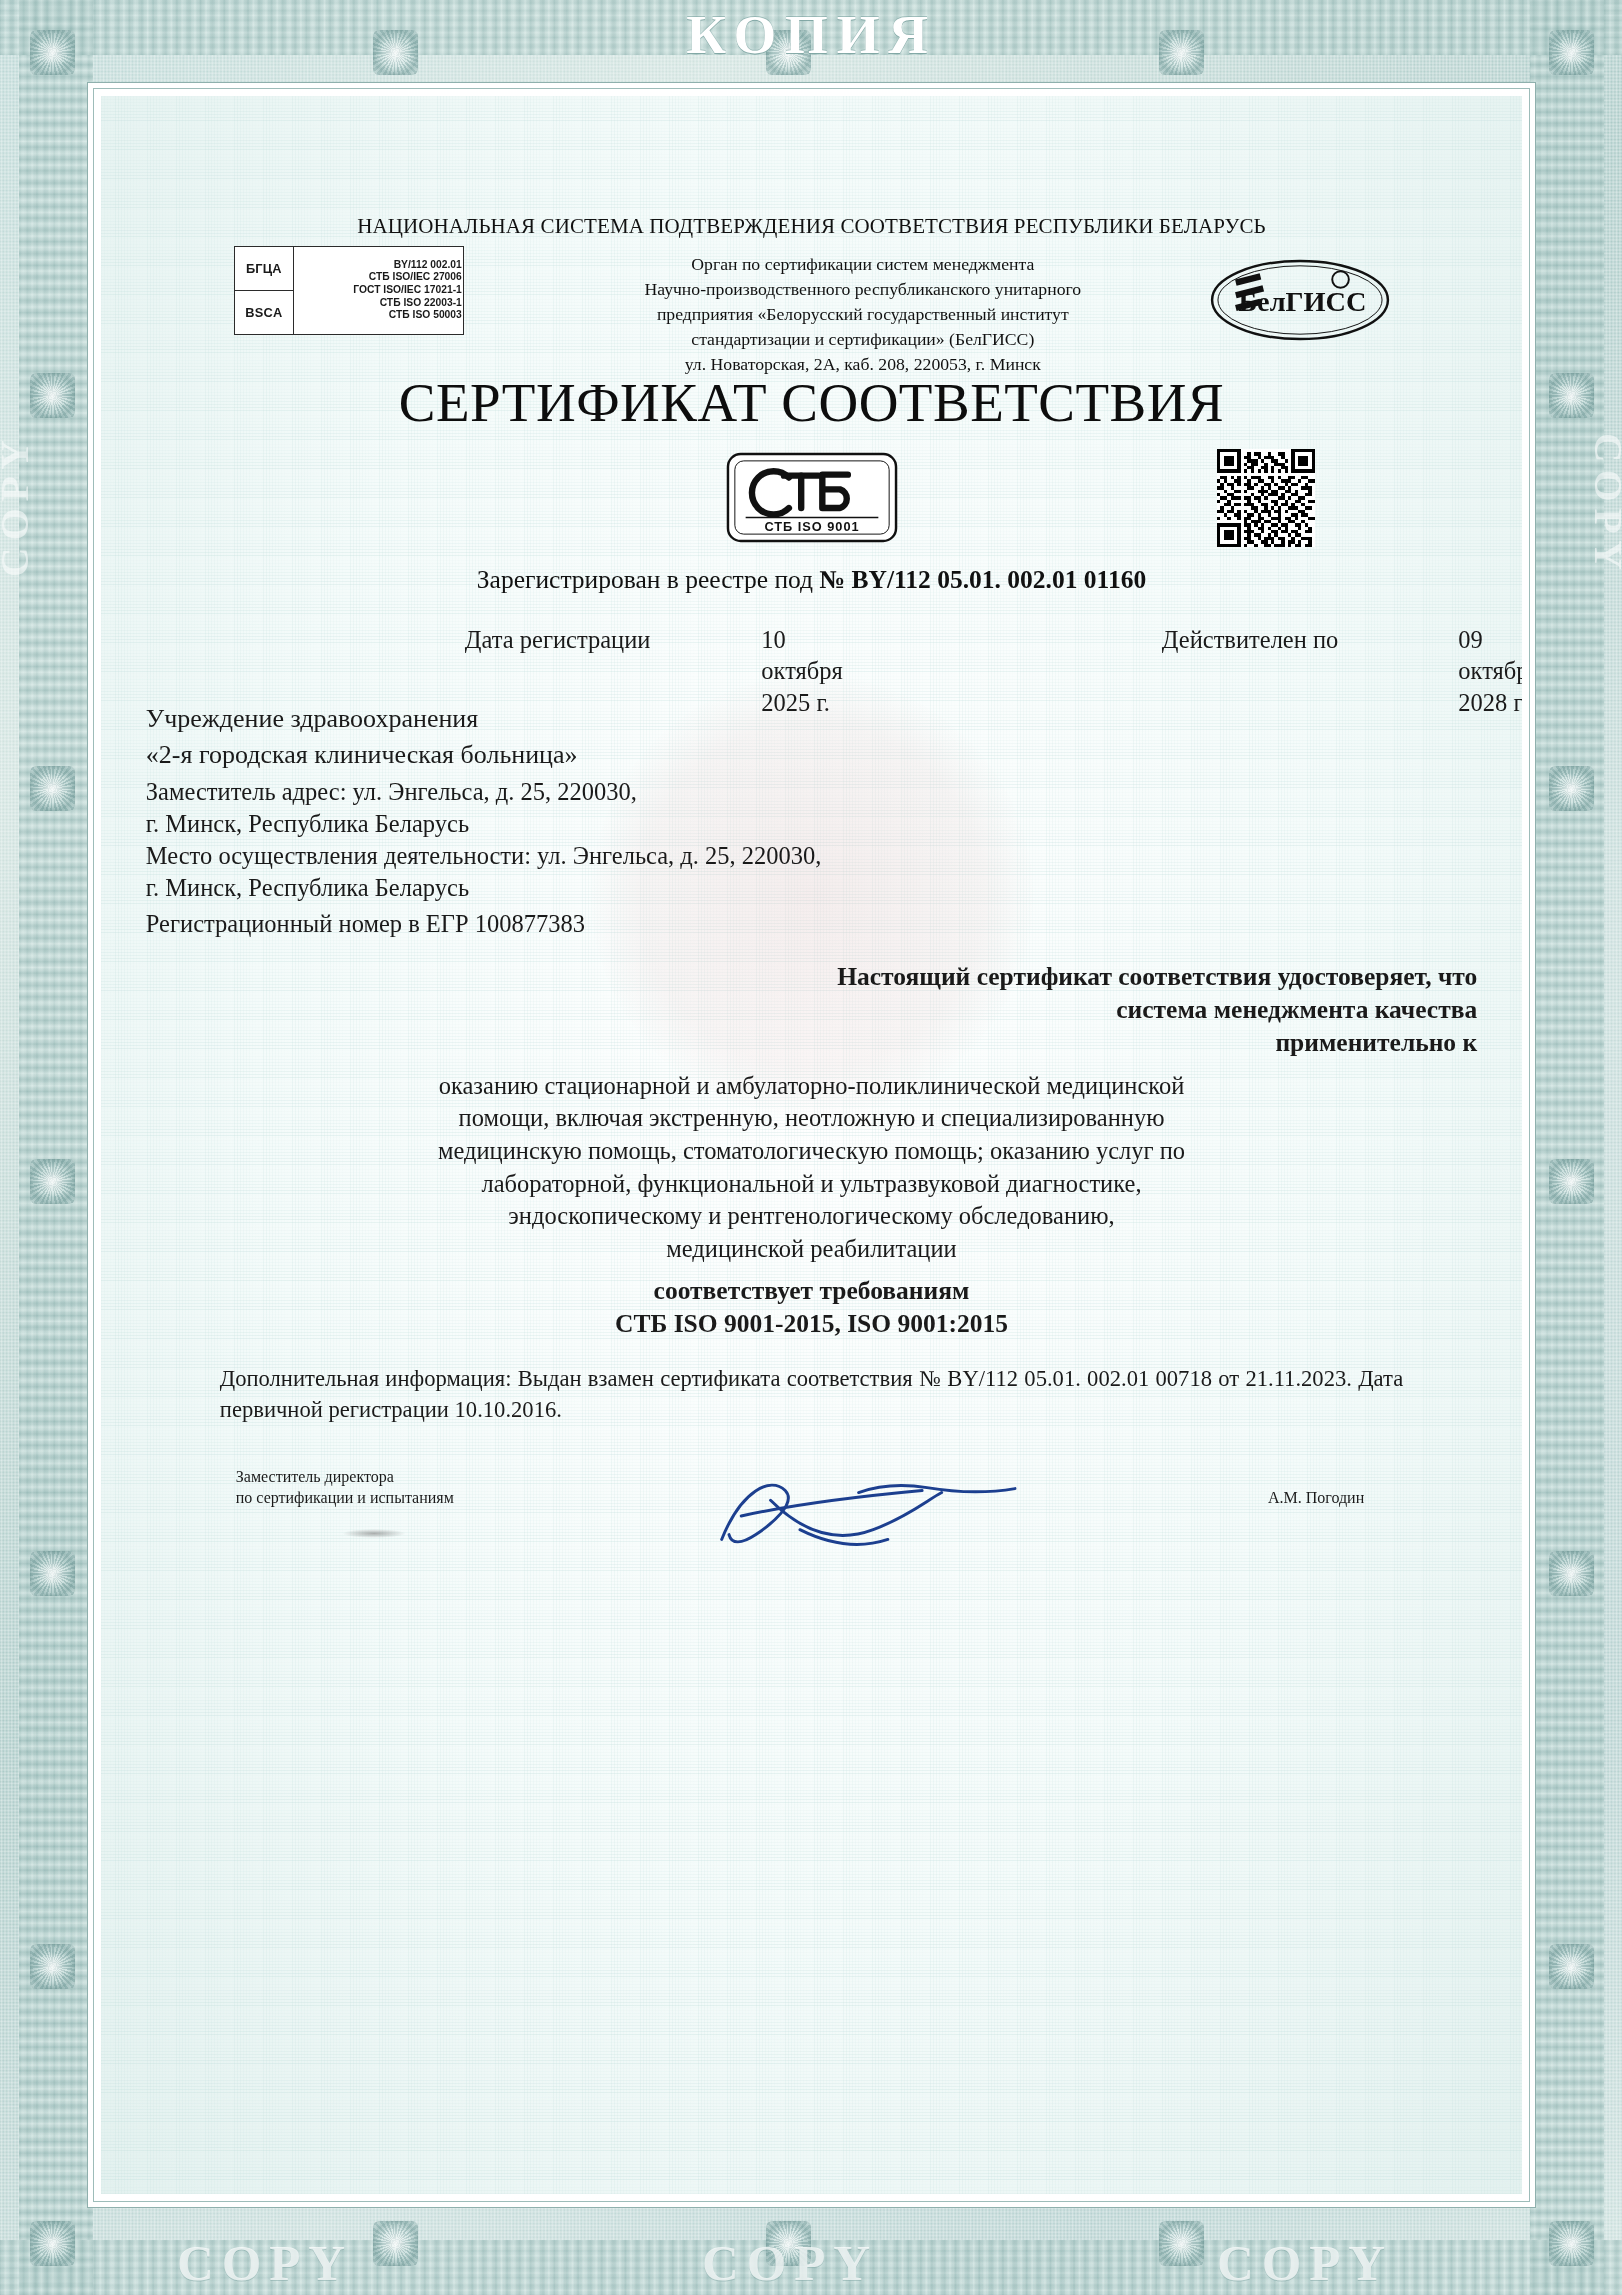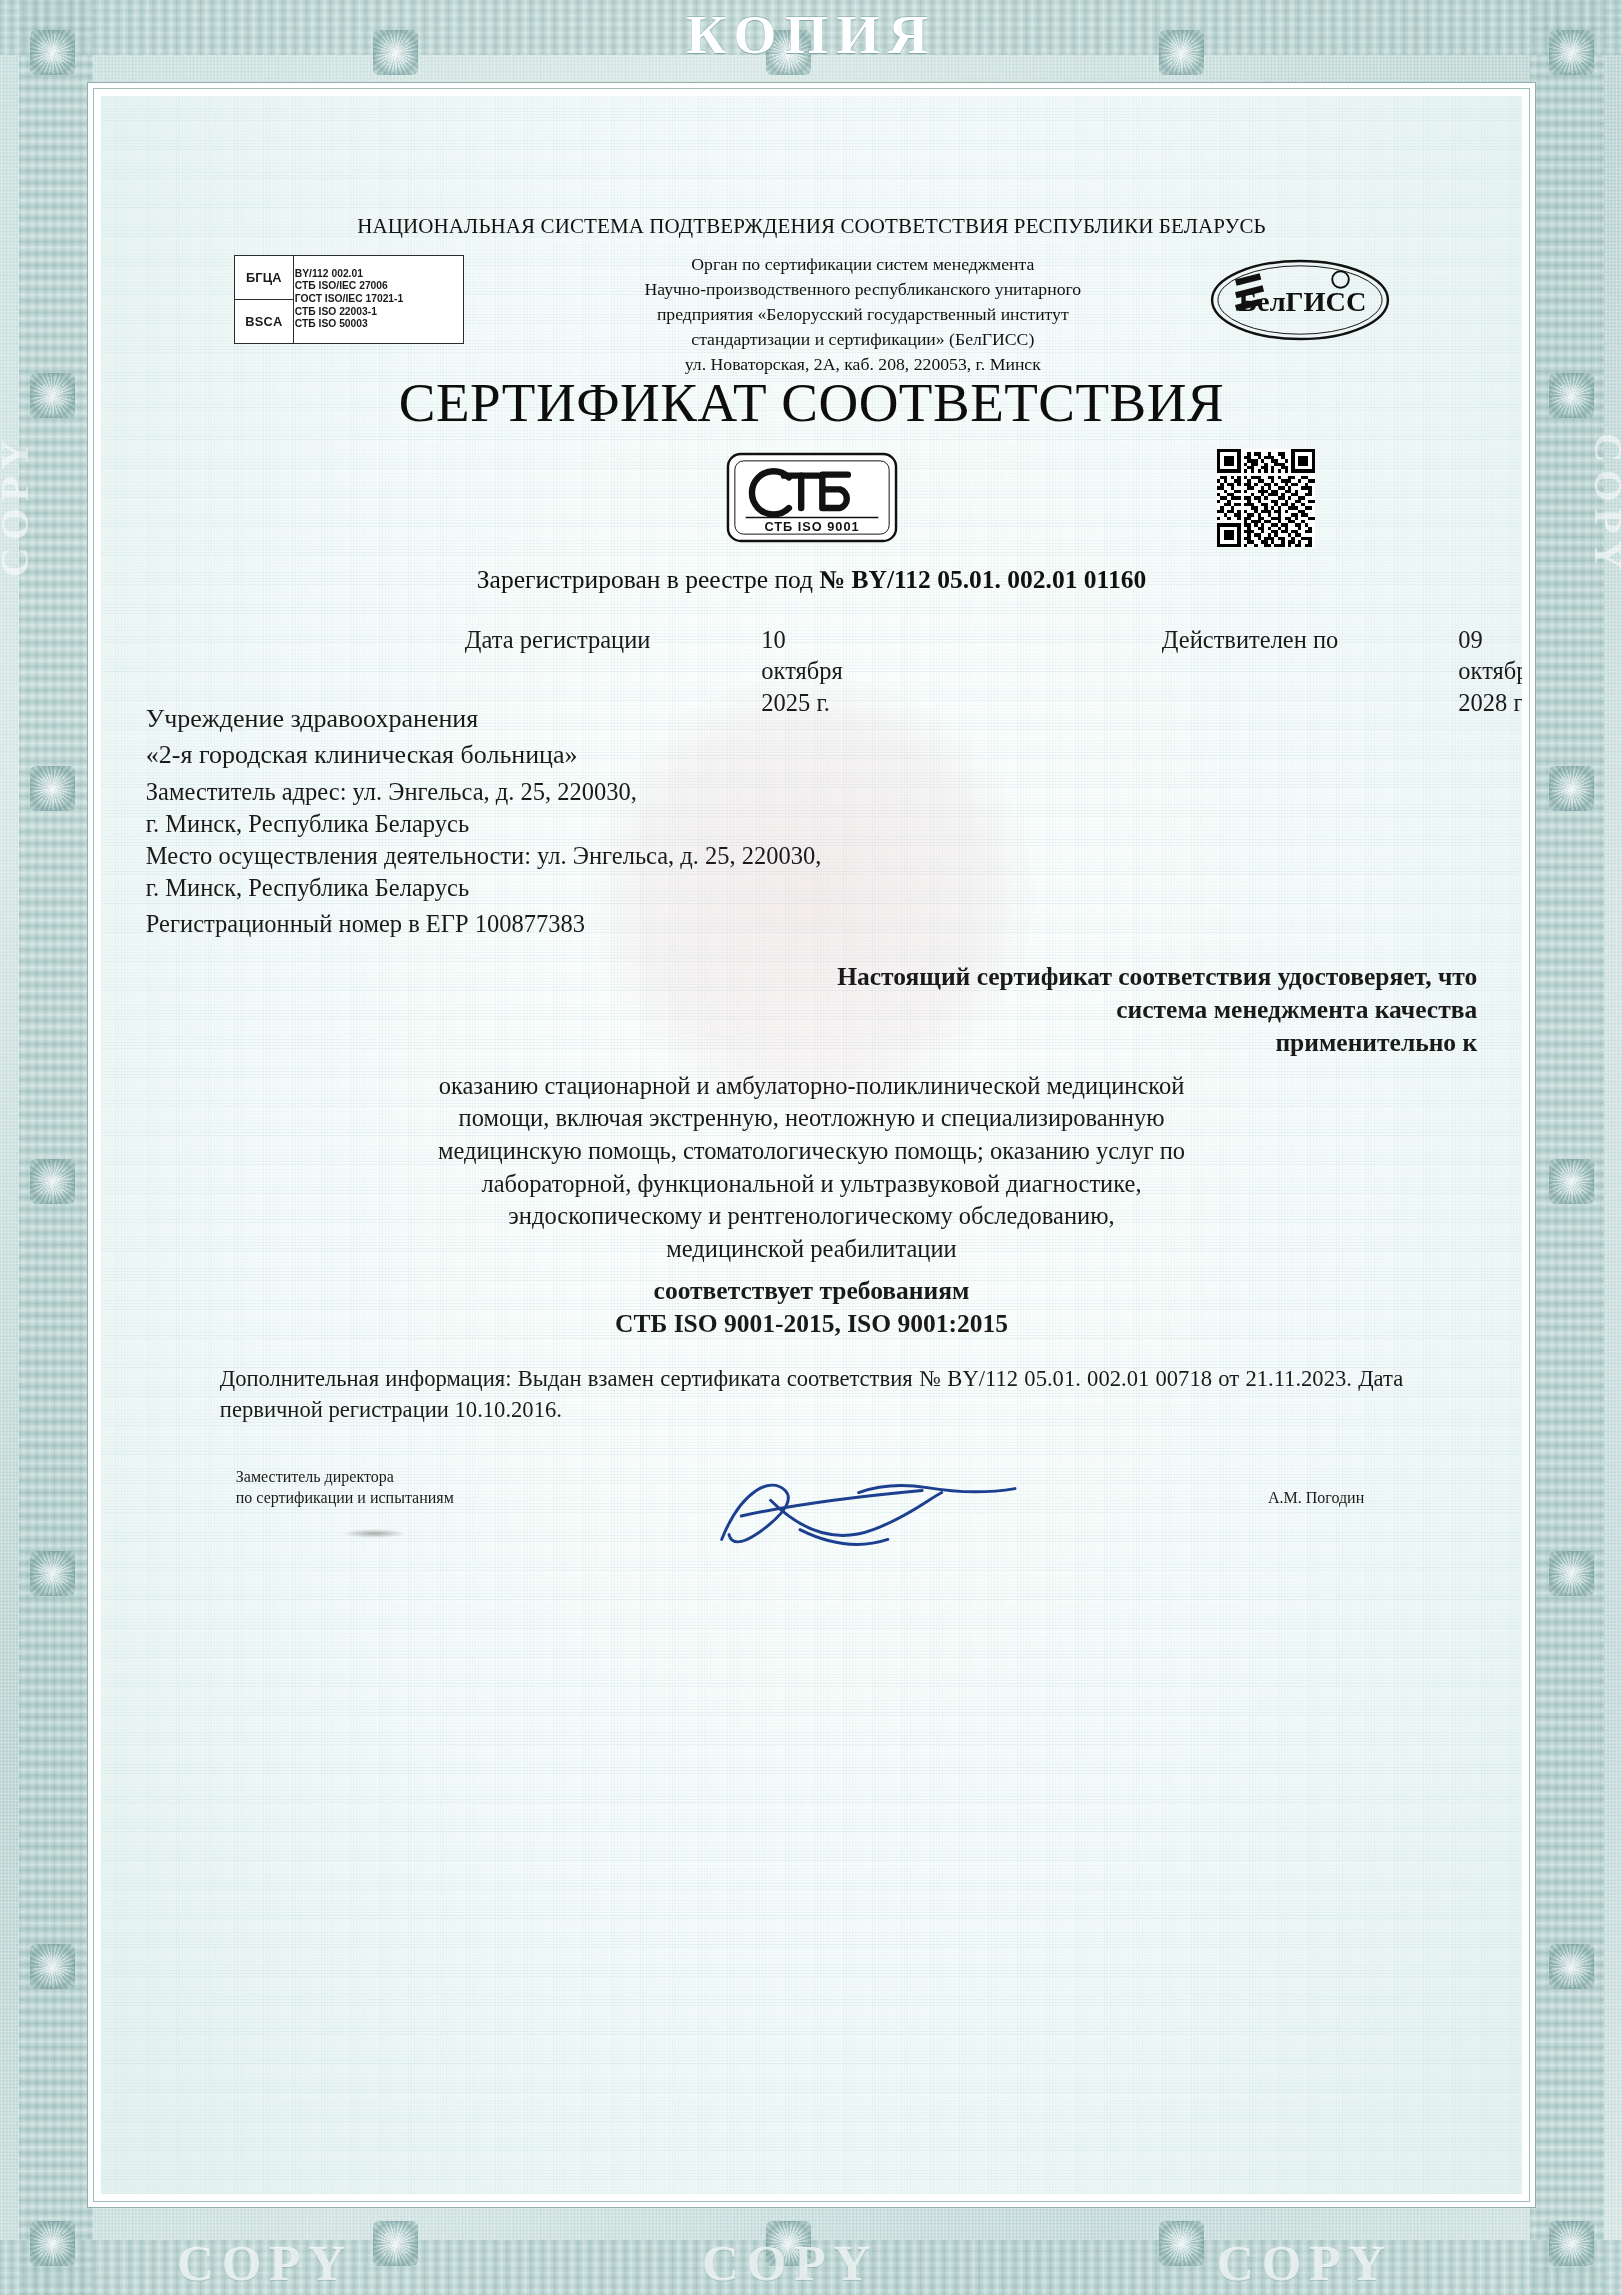--- a/index.html
+++ b/index.html
@@ -185,21 +185,21 @@
     right: 0;
     text-align: center;
     font-size: 21px;
     letter-spacing: 0.1px;
     color: #111;
   }
 
   
   .accred-box {
     position: absolute;
-    top: 159px;
+    top: 150px;
     left: 88px;
     width: 228px;
     height: 87px;
     border: 1px solid #2b2b2b;
     display: flex;
     background: #ffffff;
   }
   .accred-left {
     width: 58px;
     border-right: 1px solid #2b2b2b;
@@ -214,21 +214,21 @@
     font-family: "Liberation Sans", sans-serif;
     font-weight: 700;
     font-size: 12.8px;
     letter-spacing: 0.2px;
   }
   .accred-left .cell:first-child { border-bottom: 1px solid #2b2b2b; }
   .accred-right {
     flex: 1;
     display: flex;
     flex-direction: column;
-    align-items: flex-start;
+    align-items: flex-end;
     justify-content: center;
     padding: 2px 1px;
   }
   .accred-right div {
     font-family: "Liberation Sans", sans-serif;
     font-weight: 700;
     font-size: 10.3px;
     line-height: 1.22;
     white-space: nowrap;
   }

